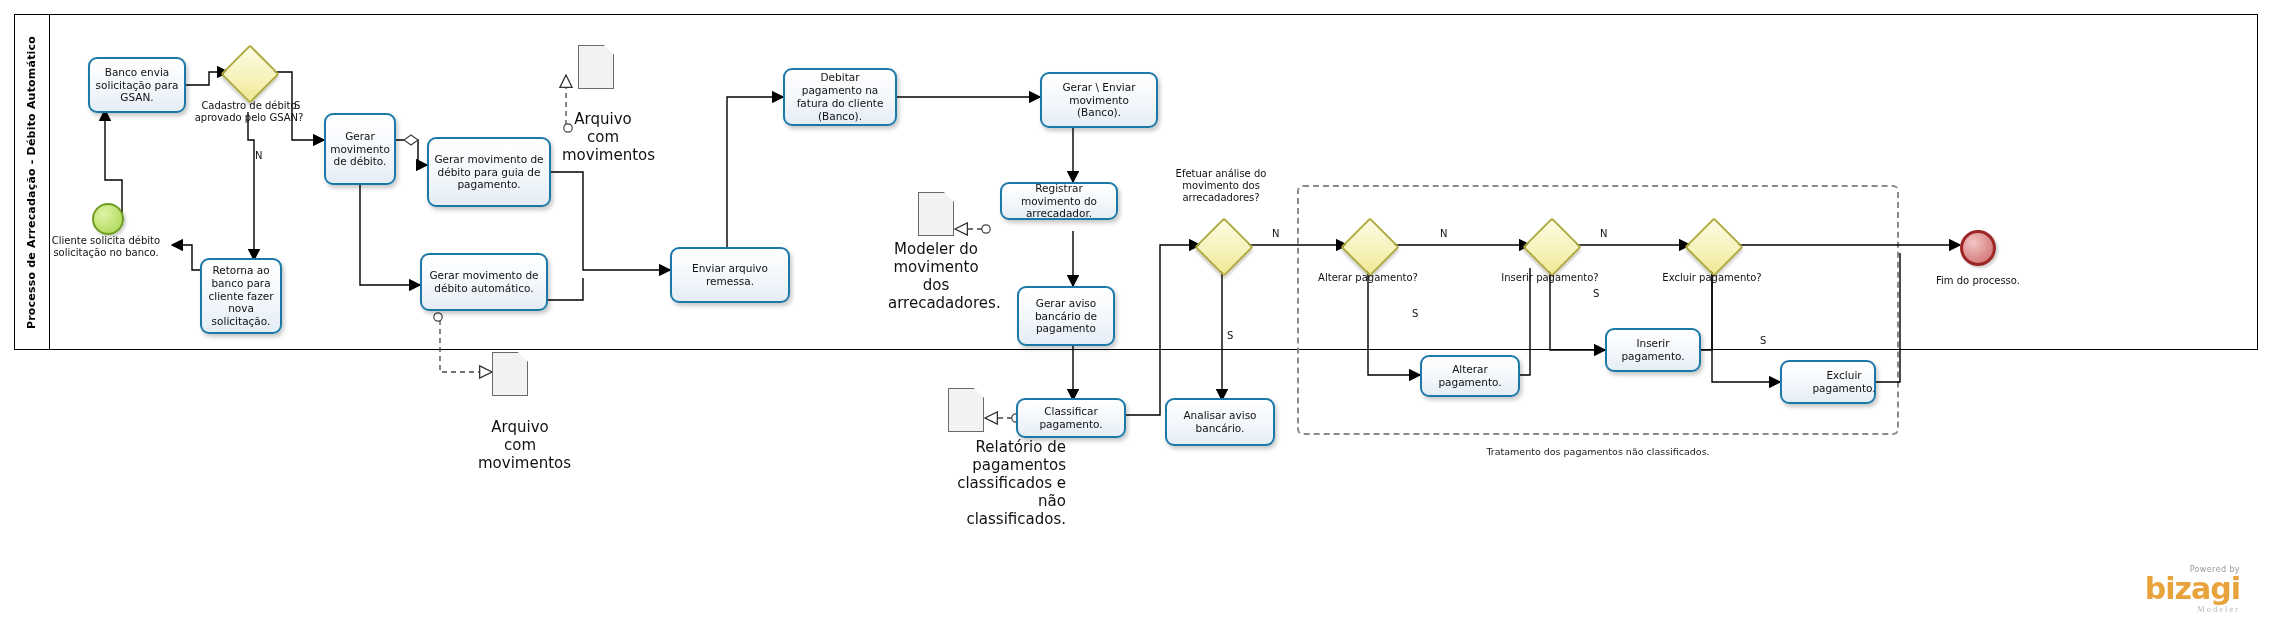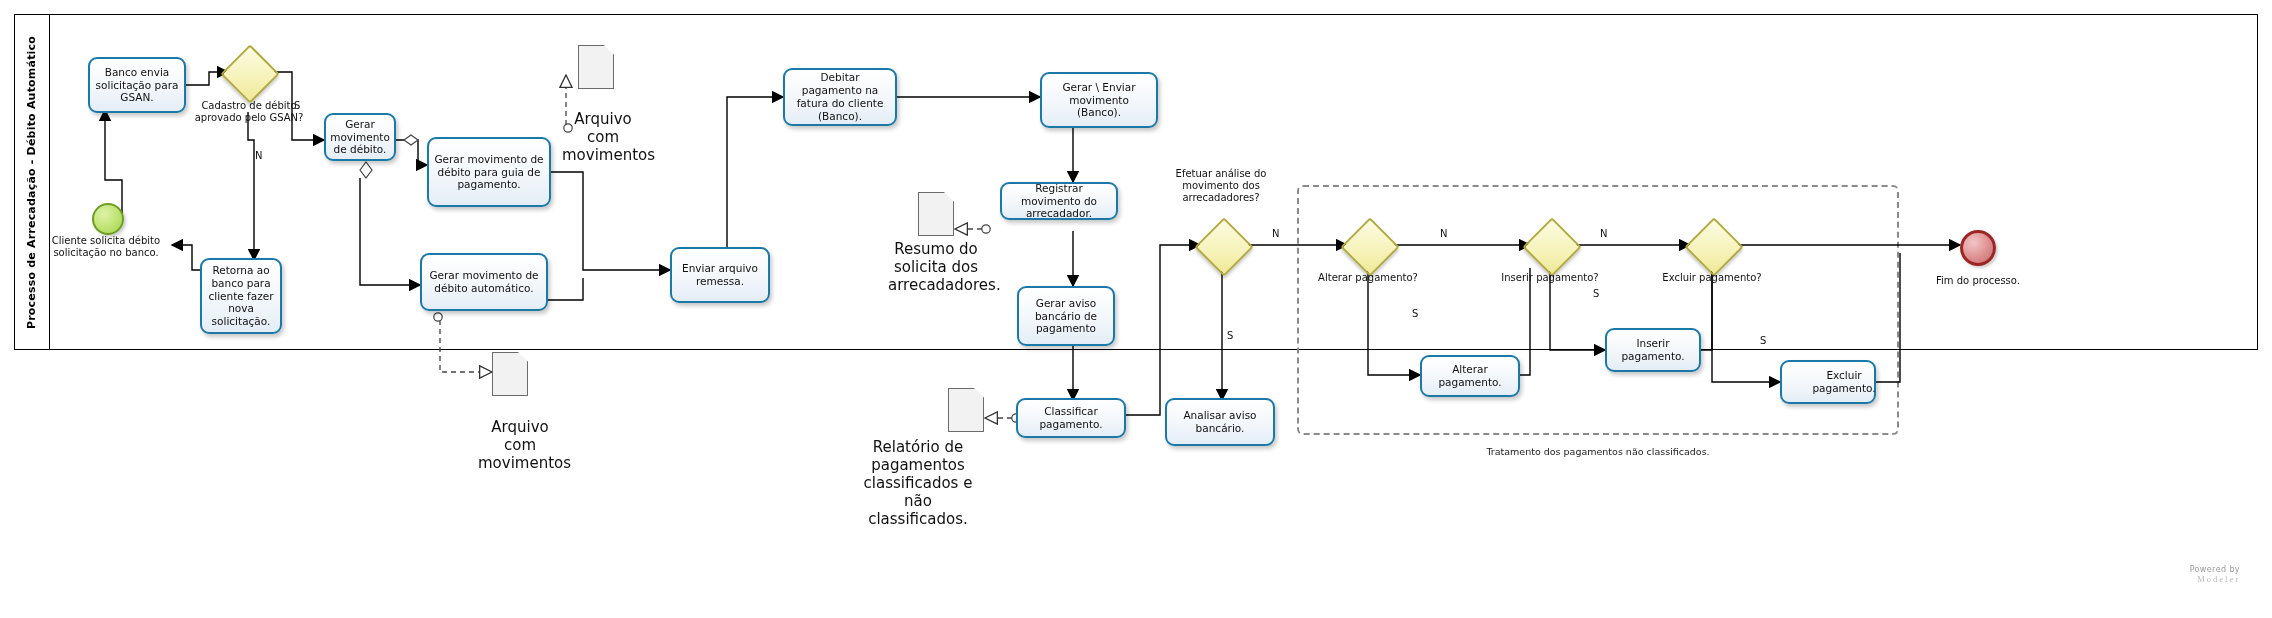--- a/index.html
+++ b/index.html
@@ -166,33 +166,33 @@
   <div class="ev-label" style="left:1930px;top:275px;width:96px;">Fim do processo.</div>
 
   <div class="task" style="left:88px;top:57px;width:98px;height:56px;">
     <span>Banco envia solicitação para GSAN.</span>
   </div>
 
   <div class="task" style="left:200px;top:258px;width:82px;height:76px;">
     <span>Retorna ao banco para cliente fazer nova solicitação.</span>
   </div>
 
-  <div class="task" style="left:324px;top:113px;width:72px;height:48px;">
+  <div class="task" style="left:324px;top:113px;width:72px;height:72px;">
     <span>Gerar movimento de débito.</span>
   </div>
 
   <div class="task" style="left:427px;top:137px;width:124px;height:70px;">
     <span>Gerar movimento de débito para guia de pagamento.</span>
   </div>
 
   <div class="task" style="left:420px;top:253px;width:128px;height:58px;">
     <span>Gerar movimento de débito automático.</span>
   </div>
 
-  <div class="task" style="left:670px;top:247px;width:100px;height:56px;">
+  <div class="task" style="left:670px;top:247px;width:120px;height:56px;">
     <span>Enviar arquivo remessa.</span>
   </div>
 
   <div class="task" style="left:783px;top:68px;width:114px;height:58px;">
     <span>Debitar pagamento na fatura do cliente (Banco).</span>
   </div>
 
   <div class="task" style="left:1040px;top:72px;width:118px;height:56px;">
     <span>Gerar \ Enviar movimento (Banco).</span>
   </div>
@@ -240,33 +240,34 @@
   <div class="gw" style="left:1693px;top:226px;"></div>
   <div class="gw-label" style="left:1662px;top:272px;width:100px;">Excluir pagamento?</div>
 
   <div class="doc" style="left:578px;top:45px;"></div>
   <div class="doc-label" style="left:562px;top:110px;width:82px;">Arquivo com movimentos</div>
 
   <div class="doc" style="left:492px;top:352px;"></div>
   <div class="doc-label" style="left:478px;top:418px;width:84px;">Arquivo com movimentos</div>
 
   <div class="doc" style="left:918px;top:192px;"></div>
-  <div class="doc-label" style="left:888px;top:240px;width:96px;">Resumo do solicita dos arrecadadores.</div>
+  <div class="doc-label" style="left:888px;top:240px;width:96px;">Modeler do movimento dos arrecadadores.</div>
 
   <div class="doc" style="left:948px;top:388px;"></div>
-  <div class="doc-label" style="left:860px;top:438px;width:116px;">Relatório de pagamentos classificados e não classificados.</div>
+  <div class="doc-label" style="left:950px;top:438px;width:116px;text-align:right;">Relatório de pagamentos classificados e não classificados.</div>
 
   <div class="flow-label" style="left:294px;top:100px;">S</div>
   <div class="flow-label" style="left:255px;top:150px;">N</div>
   <div class="flow-label" style="left:1272px;top:228px;">N</div>
   <div class="flow-label" style="left:1227px;top:330px;">S</div>
   <div class="flow-label" style="left:1440px;top:228px;">N</div>
   <div class="flow-label" style="left:1412px;top:308px;">S</div>
   <div class="flow-label" style="left:1600px;top:228px;">N</div>
   <div class="flow-label" style="left:1593px;top:288px;">S</div>
   <div class="flow-label" style="left:1760px;top:335px;">S</div>
 
   <div class="brand" style="left:1940px;top:565px;width:300px;text-align:right;">
     <div class="brand-powered" style="margin-left:92px;">Powered by</div>
+    <div class="brand-name" style="line-height:1;">bizagi</div>
     <div class="brand-sub" style="margin-left:96px;font-family:Liberation Serif, serif;">Modeler</div>
   </div>
 
 </div>
 
 </body></html>

